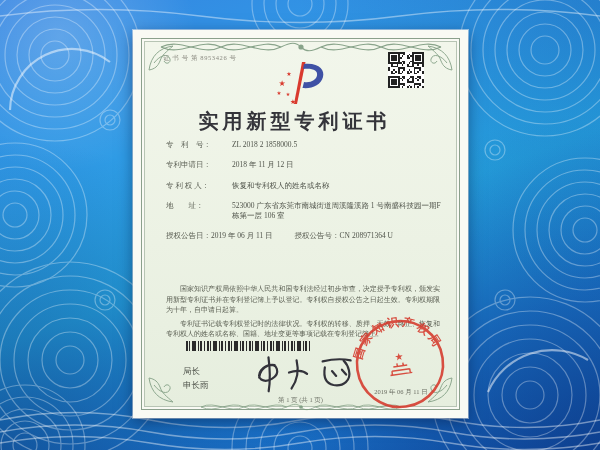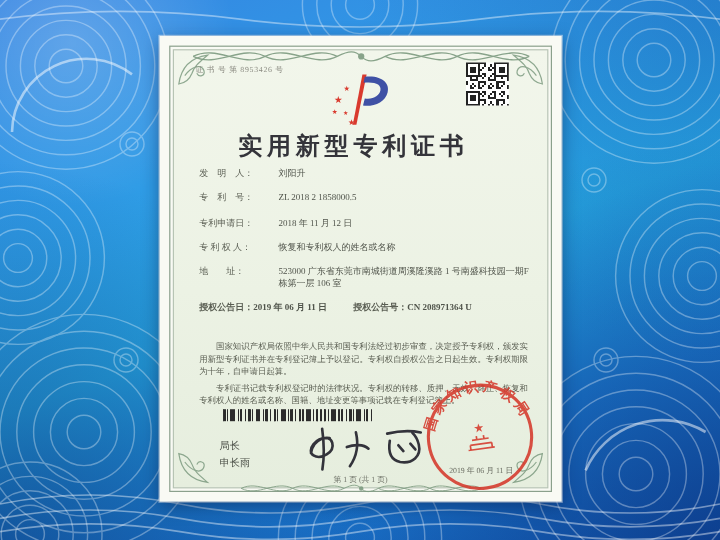--- a/index.html
+++ b/index.html
@@ -26,21 +26,21 @@
   .corner.bl{left:13px;bottom:13px;transform:scaleY(-1);} .corner.br{right:13px;bottom:13px;transform:scale(-1,-1);}
   .cert-no{position:absolute;left:30px;top:24px;font-size:6.5px;letter-spacing:.6px;color:#8b8b82;}
   .logo{position:absolute;left:139px;top:30px;}
   .qr{position:absolute;left:255px;top:22px;width:36px;height:36px;}
   .title{position:absolute;left:0;right:12px;top:78px;text-align:center;font-size:20px;font-weight:700;
     letter-spacing:4px;color:#34343a;}
   .fields{position:absolute;left:33px;right:26px;top:110px;font-size:7.5px;line-height:1.3;}
   .field-row{display:flex;margin-bottom:10.5px;}
   .f-label{flex:0 0 66px;color:#5a5e53;white-space:pre;}
   .f-value{color:#50544b;max-width:230px;}
-  .grant-row{display:flex;margin-top:3px;font-weight:bold;}
+  .grant-row{display:flex;margin-top:3px;}
   .grant-pair{display:flex;}
   .grant-pair.second{margin-left:22px;}
   .paras{position:absolute;left:33px;right:28px;top:254px;}
   .paras p{margin:0 0 3px 0;font-size:7px;line-height:1.5;text-align:justify;text-indent:2em;color:#5a5e52;}
   .barcode{position:absolute;left:53px;top:311px;width:125px;height:10px;
     background:
       repeating-linear-gradient(90deg,#2b2b2b 0 1px,transparent 1px 3px),
       repeating-linear-gradient(90deg,#2b2b2b 0 2px,transparent 2px 7px);}
   .signer{position:absolute;left:50px;top:334px;font-size:8.5px;color:#4c5048;line-height:1.65;}
   .signature{position:absolute;left:112px;top:320px;transform:rotate(-2deg);}
@@ -326,24 +326,20 @@
           <rect x="0" y="14" width="7" height="7" fill="#222"></rect>
           <rect x="1" y="15" width="5" height="5" fill="#fff"></rect>
           <rect x="2" y="16" width="3" height="3" fill="#222"></rect>
         </g>
     </svg>
 
     <div class="title">实用新型专利证书</div>
 
     <div class="fields">
       <div class="field-row">
-        <span class="f-label">发　明　人：</span>
-        <span class="f-value">刘阳升</span>
-      </div>
-      <div class="field-row">
         <span class="f-label">专　利　号：</span>
         <span class="f-value">ZL 2018 2 1858000.5</span>
       </div>
       <div class="field-row">
         <span class="f-label">专利申请日：</span>
         <span class="f-value">2018 年 11 月 12 日</span>
       </div>
       <div class="field-row">
         <span class="f-label">专 利 权 人：</span>
         <span class="f-value">恢复和专利权人的姓名或名称</span>

